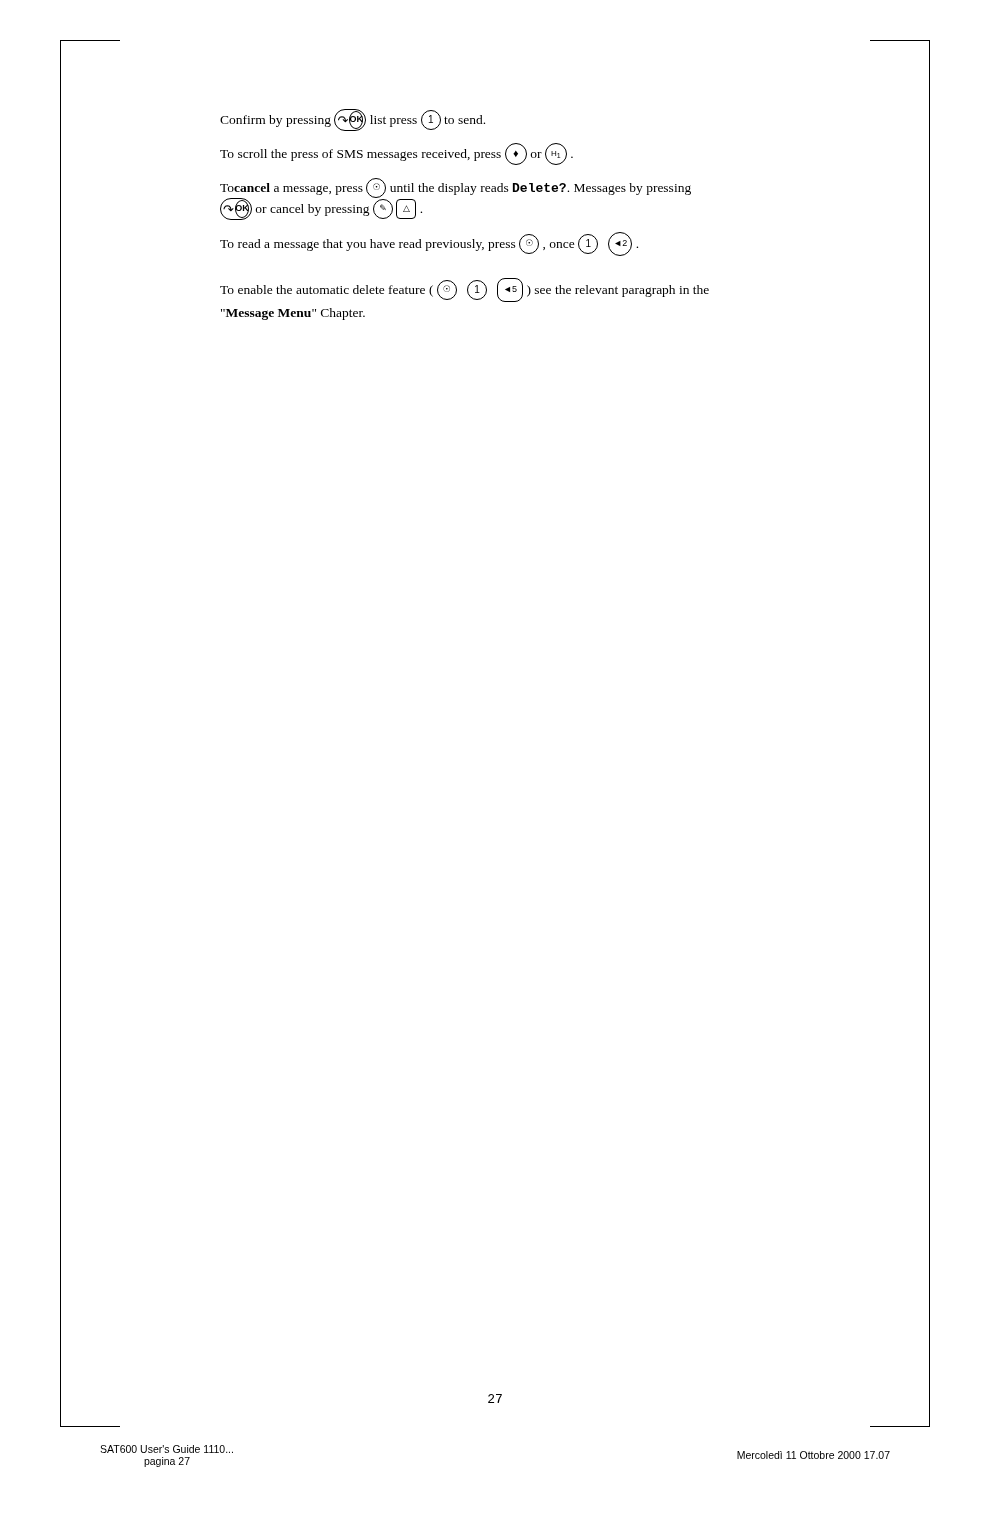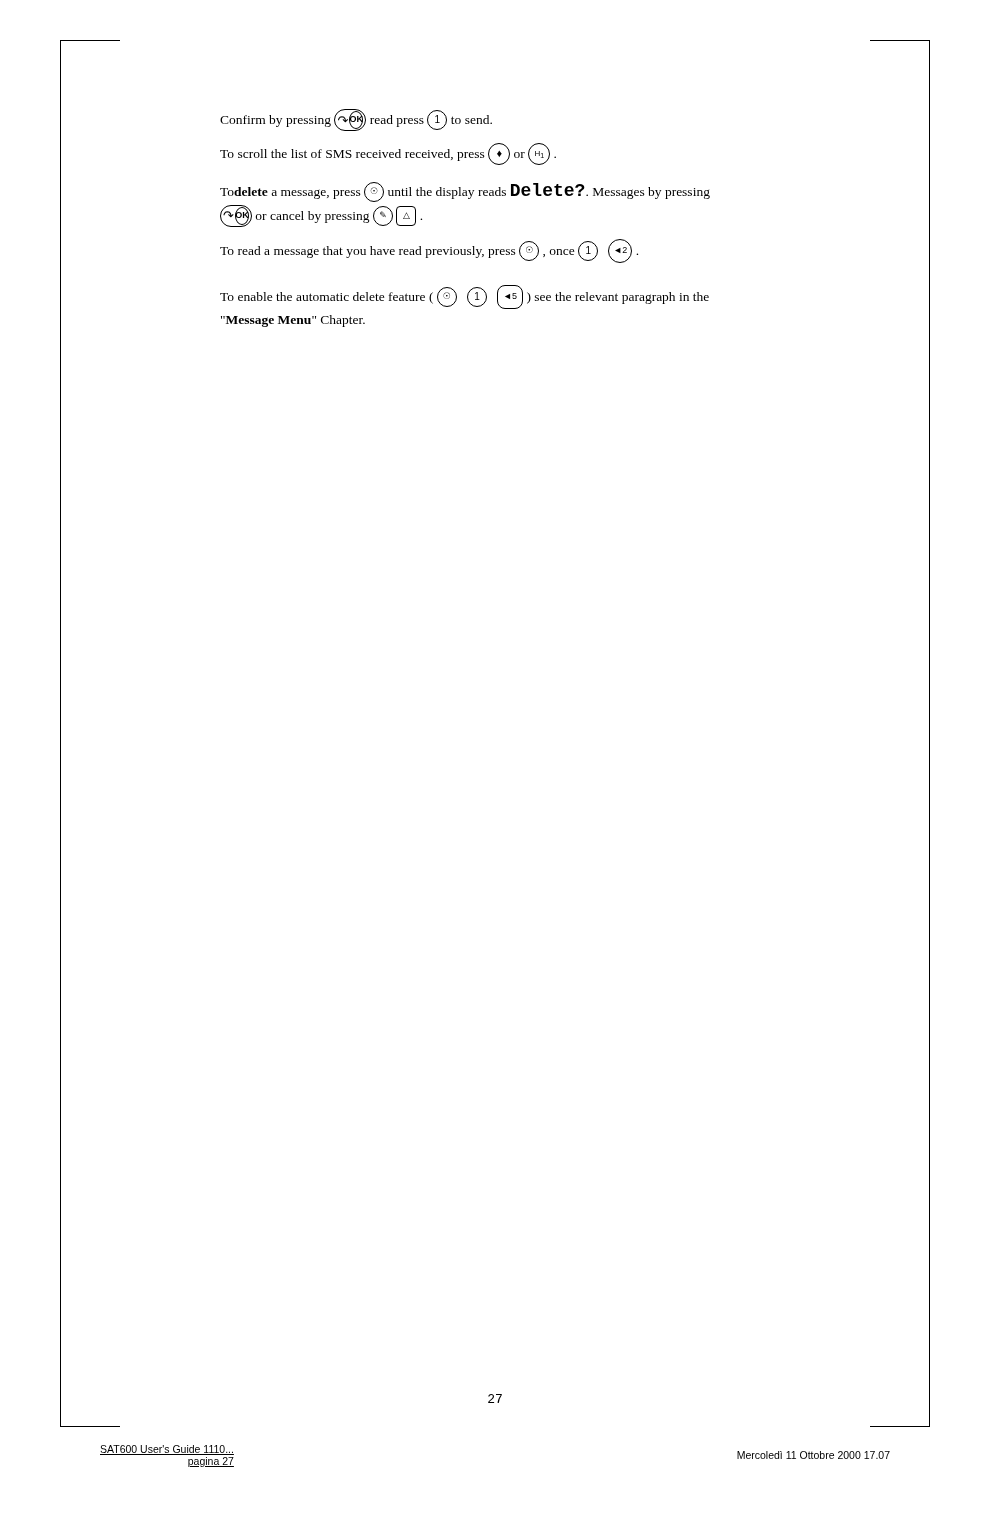--- a/index.html
+++ b/index.html
@@ -100,21 +100,21 @@
       text-align: justify;
     }
 
     .bold {
       font-weight: bold;
     }
 
     .monospace {
       font-family: 'Courier New', Courier, monospace;
       font-weight: bold;
-      font-size: 18px;
+      font-size: 13px;
     }
 
     
     .btn-star {
       display: inline-flex;
       align-items: center;
       justify-content: center;
       border: 1.5px solid #000;
       border-radius: 50%;
       width: 22px;
@@ -269,24 +269,23 @@
     .page-number {
       position: absolute;
       bottom: 120px;
       left: 50%;
       transform: translateX(-50%);
       font-size: 13px;
       font-family: Liberation Mono, monospace;
     }
 
     .footer-left {
-      text-align: right;
+      text-align: center;
       font-size: 10.5px;
       font-family: Arial, sans-serif;
-      text-decoration: underline;
     }
 
     .footer-right {
       text-align: center;
       font-size: 10.5px;
       font-family: Arial, sans-serif;
     }
   </style>
 </head>
 <body>
@@ -302,38 +301,38 @@
 
   <div class="content">
 
     <div class="paragraph">
       <span>Confirm by pressing</span>
       
       <span class="btn-arrowok">
         <span class="left-arrow">↷</span>
         <span class="ok-circle">OK</span>
       </span>
-      <span>read press</span>
+      <span>list press</span>
       <span class="btn-num">1</span>
       <span>to send.</span>
     </div>
 
     <div class="paragraph">
-      <span>To scroll the list of SMS received received, press</span>
+      <span>To scroll the press of SMS messages received, press</span>
       <span class="btn-star">♦</span>
       <span>or</span>
       <span class="btn-hash">
         <sup style="font-size:8px; line-height:1;">H</sup>
           <sub style="font-size:7px; line-height:0; position:relative; top:2px;">1</sub>
       </span>
       <span>.</span>
     </div>
 
     <div class="paragraph">
-      <span>To</span><span class="bold">delete</span><span> a message, press </span>
+      <span>To</span><span class="bold">cancel</span><span> a message, press </span>
       <span class="btn-menu">☉</span>
       <span> until the display reads </span><span class="monospace">Delete?</span><span>.  Messages by pressing</span>
       <br>
       
       <span class="btn-arrowok">
         <span class="left-arrow">↷</span>
         <span class="ok-circle">OK</span>
       </span>
       <span> or cancel by pressing </span>
       <span class="btn-edit">✎</span>

